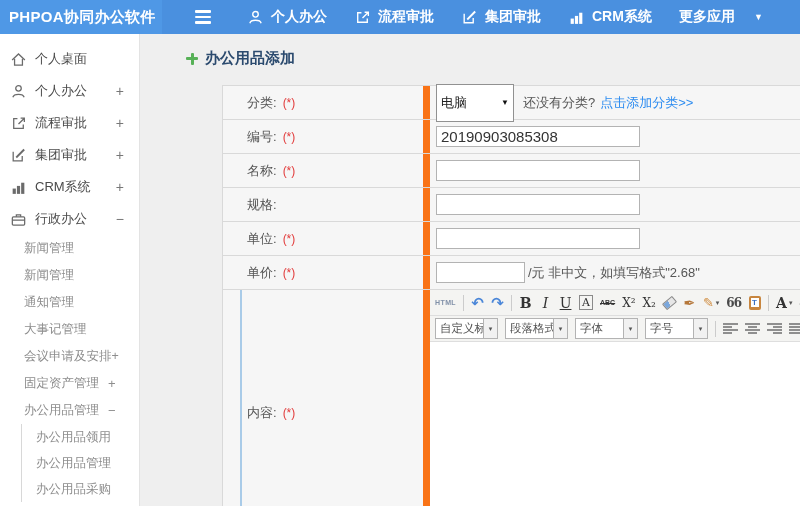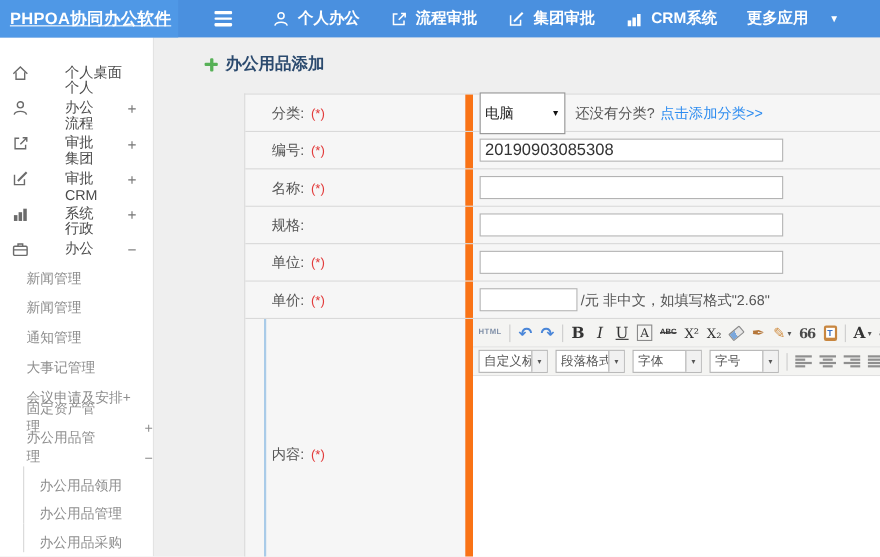--- a/index.html
+++ b/index.html
@@ -8,33 +8,33 @@
     position:relative;
     background:#efefef;
     font-family:"Liberation Sans","DejaVu Sans",sans-serif;
     color:#444;
   }
   
   .header { position:absolute; top:0; left:0; width:800px; height:34px;
     background:#4a90df; display:flex; align-items:center; z-index:5; }
   .logo { width:162px; height:34px; background:#4f98e6; color:#fff;
     font-size:15px; font-weight:bold; display:flex; align-items:center;
-    padding-left:9px; letter-spacing:0.3px; flex:0 0 162px;text-decoration:underline; }
+    padding-left:9px; letter-spacing:0.3px; flex:0 0 162px; }
   .hamburger { margin-left:33px; width:16px; display:flex; flex-direction:column; gap:3px; cursor:pointer; }
   .hamburger i { display:block; height:2.4px; background:#fff; border-radius:1px; }
   .nav { display:flex; align-items:center; margin-left:31px; gap:17px; }
   .nav-item { display:flex; align-items:center; gap:7px; color:#fff;
     font-size:14px; font-weight:bold; padding:0 5px; cursor:pointer; white-space:nowrap; }
   .nav-item .ni { width:17px; height:17px; color:#fff; }
   .nav-caret { font-size:9px; margin-left:12px; }
   svg { display:block; }
   
   .sidebar { position:absolute; top:34px; left:0; width:140px; height:472px;
     background:#fff; border-right:1px solid #e3e3e3; padding-top:9px; }
-  .sb-item { display:flex; align-items:flex-end; cursor:pointer;gap:24px; }
+  .sb-item { display:flex; align-items:center; cursor:pointer; }
   .lvl1 { height:32px; padding:0 15px 0 10px; font-size:13px; color:#4a4a4a; }
   .lvl1 .sb-ico { width:17px; height:17px; margin-right:8px; color:#6b6b6b; flex:0 0 17px; }
   .lvl1 .sb-exp { margin-left:auto; color:#777; font-size:14px; }
   .lvl2 { height:27px; padding-left:24px; font-size:12.5px; color:#8d8d8d; }
   .lvl2 .sb-exp { margin-left:9px; color:#8d8d8d; font-size:13px; }
   .lvl3 { height:26px; margin-left:21px; border-left:1px solid #d8d8d8;
     padding-left:14px; font-size:12.5px; color:#8d8d8d; }
   
   .main { position:absolute; left:140px; top:34px; width:660px; height:472px; }
   .title-row { position:absolute; left:46px; top:15px; display:flex; align-items:center; gap:7px;text-align:center; }
@@ -48,21 +48,21 @@
   .form-table { position:absolute; left:82px; top:51px; width:700px;
     background:#f6f6f6; border:1px solid #d9d9d9; border-bottom:none; }
   .frow { display:flex; border-bottom:1px solid #d9d9d9; height:34px; align-items:stretch; }
   .flabel { flex:0 0 190px; border-right:7px solid #f97316; display:flex;
     align-items:center; padding-left:7px; font-size:13px; color:#555;margin-left:17px; }
   .req { color:#e23b3b; margin-left:6px; font-size:12px; }
   .fvalue { flex:1; display:flex; align-items:center; padding-left:6px; font-size:13px; color:#555; }
   .frow.content-row { height:246px; }
   .frow.content-row .flabel { box-shadow:inset 2px 0 0 #a9cbe8; }
   .frow.content-row .fvalue { padding:0; display:block; }
-  .txt { width:276px; height:21px; border:1px solid #b3b3b3; background:#fff;
+  .txt { width:204px; height:21px; border:1px solid #b3b3b3; background:#fff;
     font-size:14px; color:#333; padding:0 4px; font-family:inherit; }
   .txt.small { width:89px; }
   .txt.code { font-size:15px; }
   .suffix { margin-left:3px; }
   .cat-select { width:78px; height:38px; border:1px solid #919191; background:#fff;
     display:flex; align-items:center; justify-content:space-between; padding:0 4px;
     font-size:13px; color:#222; cursor:pointer; }
   .cat-select .sel-arrow { font-size:8px; color:#111; }
   .hint { margin-left:9px; }
   .add-link { color:#2d8cf0; margin-left:5px; cursor:pointer; }

